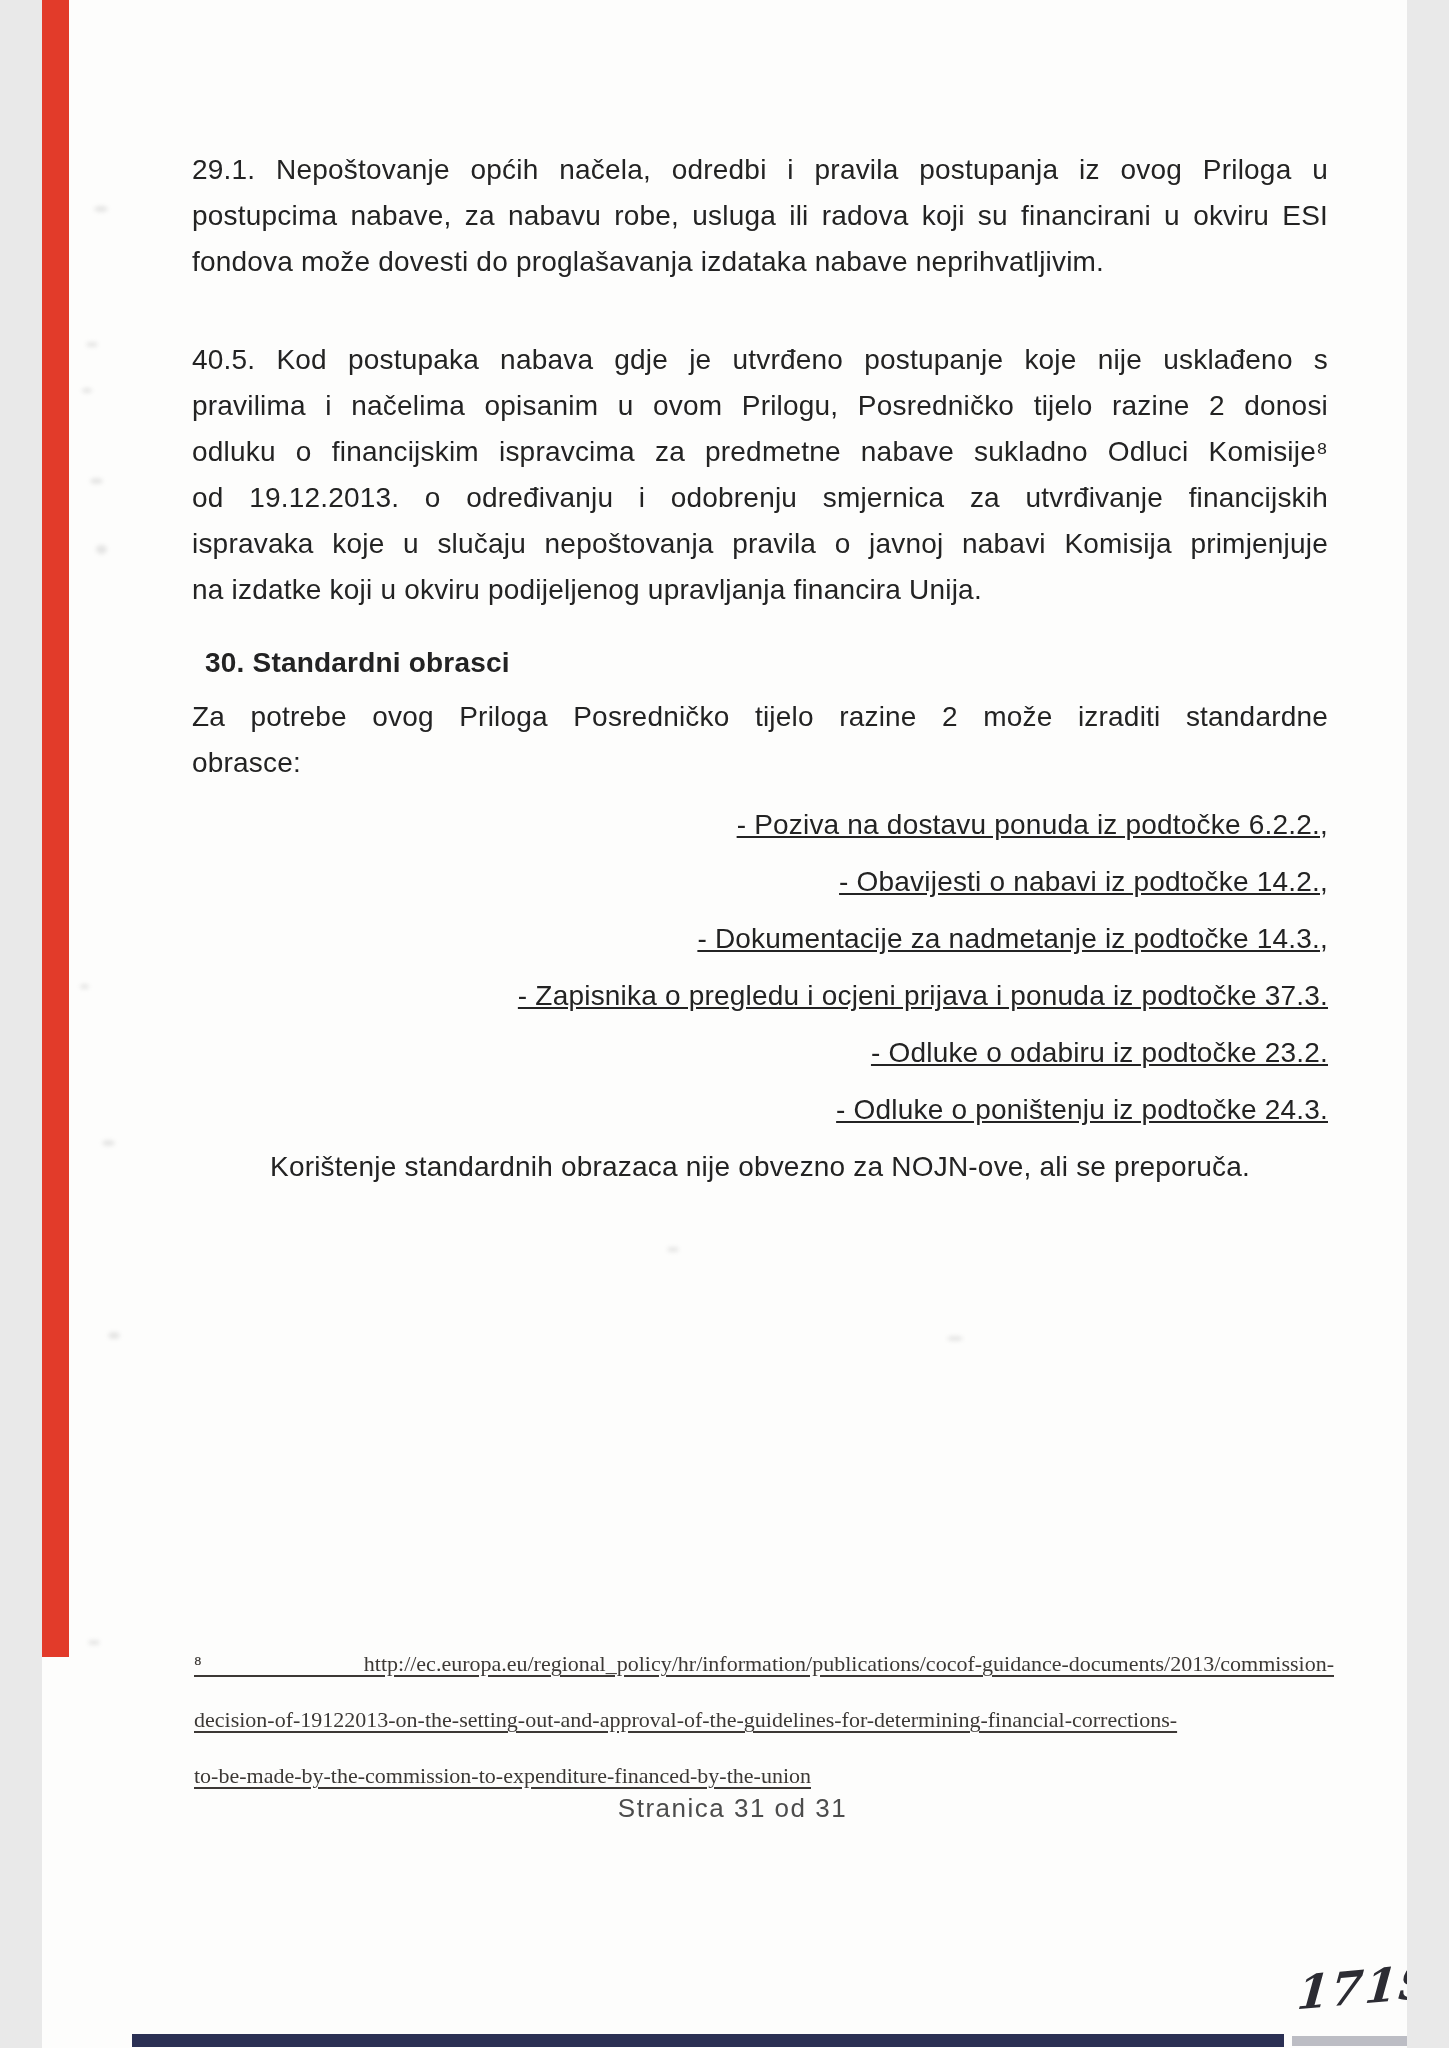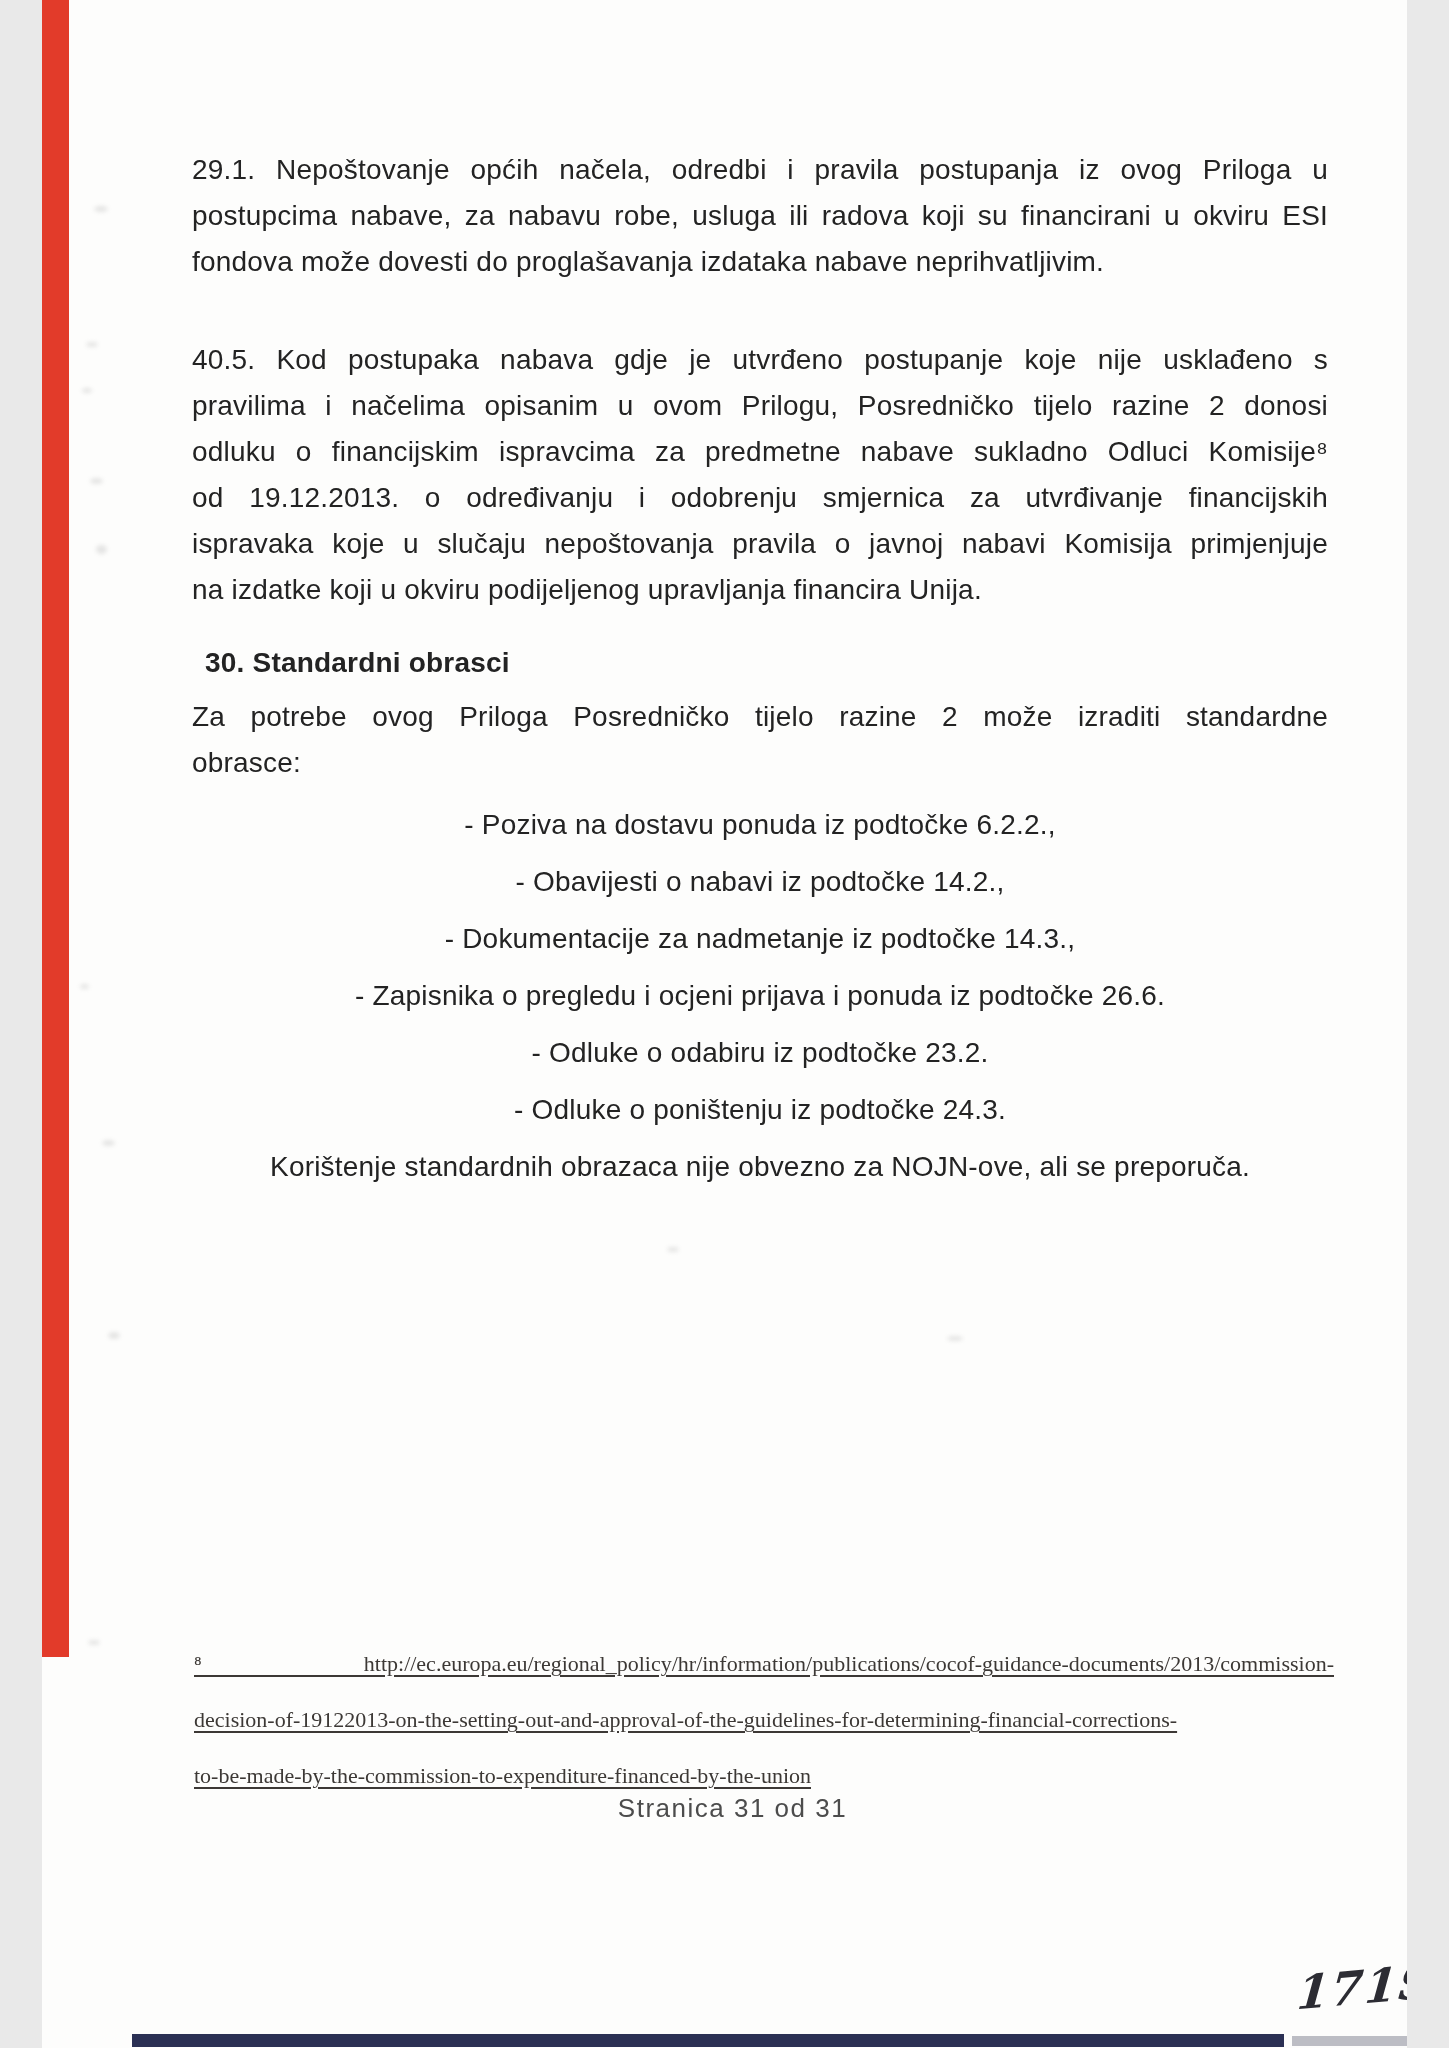--- a/index.html
+++ b/index.html
@@ -22,21 +22,21 @@
     font-size:28px; line-height:46px;
     color:#232323;
     letter-spacing:0.2px;
   }
   .para .line { text-align:justify; text-align-last:justify; }
   .para .line:last-child { text-align-last:left; }
   .p291 { margin-bottom:52px; }
   .p292 { margin-bottom:27px; }
   .heading { font-weight:bold; margin:0 0 8px 13px; }
   .intro { margin-bottom:16px; }
-  .forms-list .line { margin-bottom:11px; text-align:center; }
+  .forms-list .line { margin-bottom:11px; text-align:right;text-decoration:underline; }
   .closing { margin-top:0; text-align:center; }
   .footnote {
     position:absolute; left:152px; top:1636px; width:1140px;
     font-family:"Liberation Serif","DejaVu Serif",serif;
     font-size:22px; line-height:56px;
     color:#3c3835;
   }
   .footnote .line {
     text-align:justify; text-align-last:justify;
     text-decoration:underline;
@@ -111,21 +111,21 @@
 
     <div class="para intro">
         <div class="line">Za potrebe ovog Priloga Posredničko tijelo razine 2 može izraditi standardne</div>
         <div class="line">obrasce:</div>
       </div>
 
     <div class="forms-list">
         <div class="line">- Poziva na dostavu ponuda iz podtočke 6.2.2.,</div>
         <div class="line">- Obavijesti o nabavi iz podtočke 14.2.,</div>
         <div class="line">- Dokumentacije za nadmetanje iz podtočke 14.3.,</div>
-        <div class="line">- Zapisnika o pregledu i ocjeni prijava i ponuda iz podtočke 26.6.</div>
+        <div class="line">- Zapisnika o pregledu i ocjeni prijava i ponuda iz podtočke 37.3.</div>
         <div class="line">- Odluke o odabiru iz podtočke 23.2.</div>
         <div class="line">- Odluke o poništenju iz podtočke 24.3.</div>
       </div>
 
     <div class="closing">Korištenje standardnih obrazaca nije obvezno za NOJN-ove, ali se preporuča.</div>
 
   </div>
 
   <div class="footnote">
       <div class="line">⁸ http://ec.europa.eu/regional_policy/hr/information/publications/cocof-guidance-documents/2013/commission-</div>

